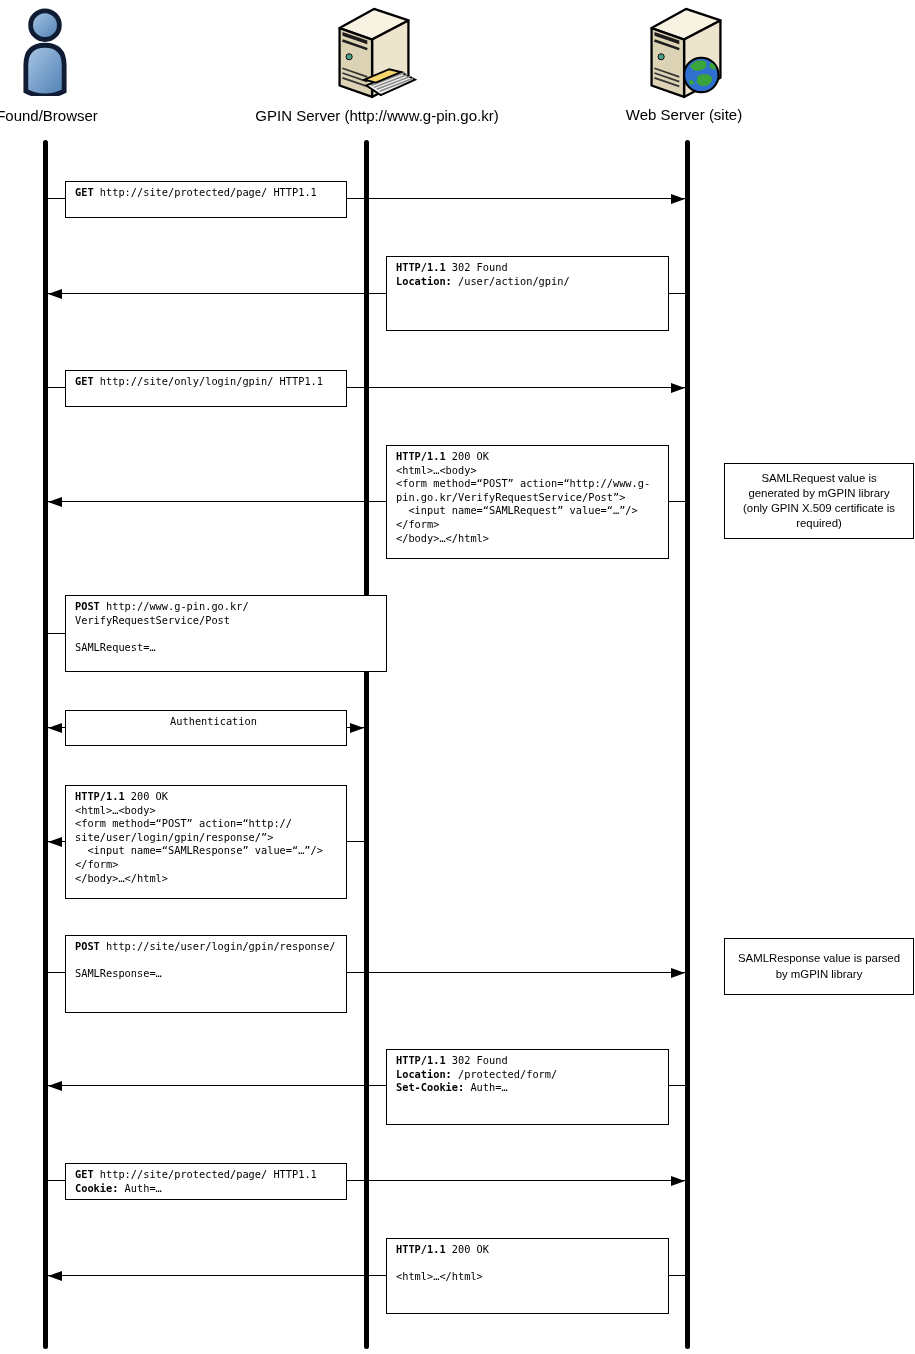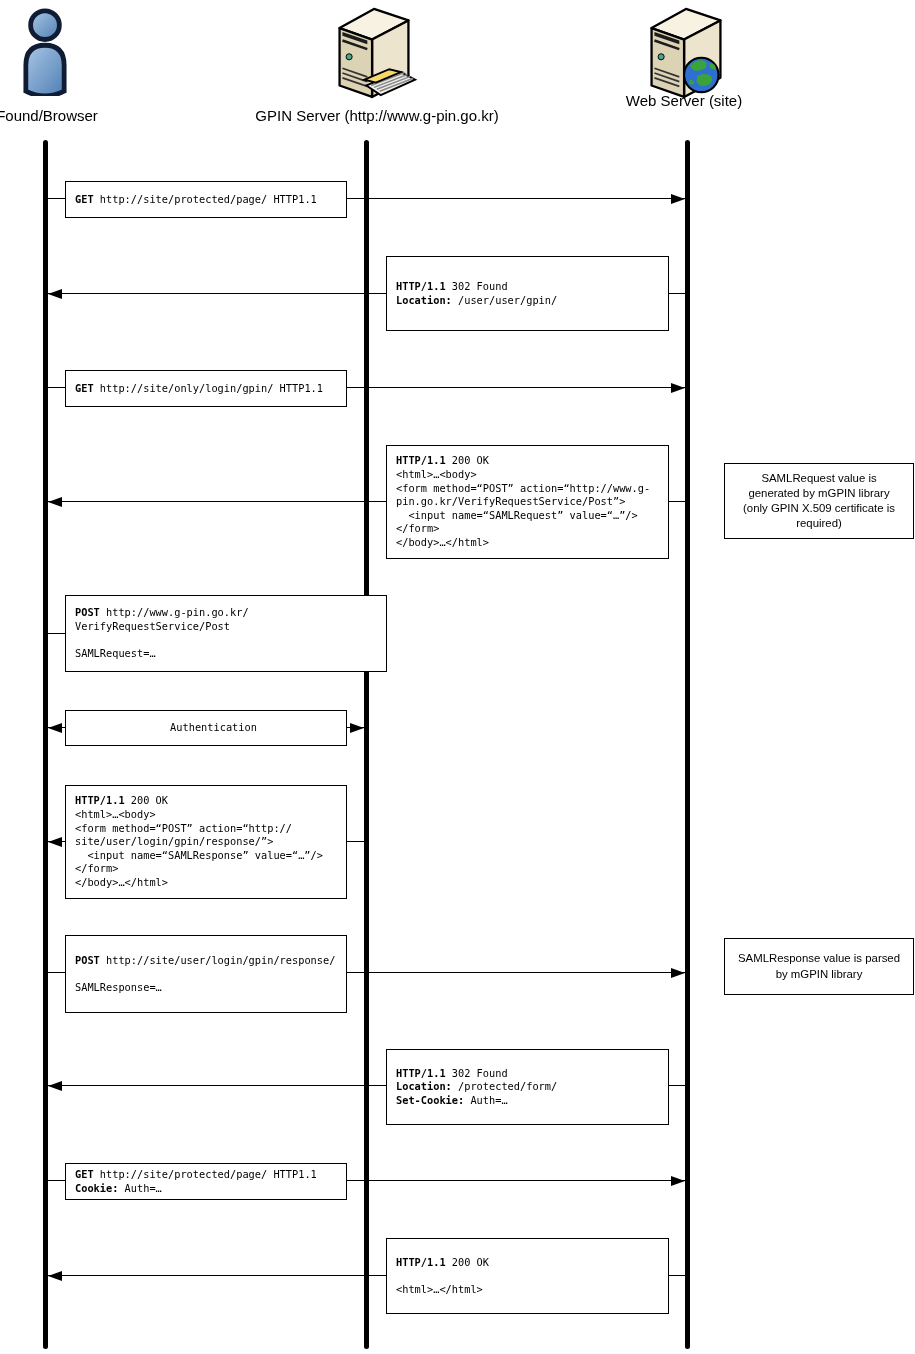--- a/index.html
+++ b/index.html
@@ -6,21 +6,21 @@
   html,body{background:#fff}
   #stage{position:relative;width:915px;height:1354px;background:#fff;
          font-family:"Liberation Sans",sans-serif;color:#000;overflow:hidden}
   .lifeline{position:absolute;width:5px;background:#000;border-radius:2.5px}
   .mline{position:absolute;height:1.4px;background:#000}
   .arrR{position:absolute;width:0;height:0;border-top:5px solid transparent;
         border-bottom:5px solid transparent;border-left:14px solid #000}
   .arrL{position:absolute;width:0;height:0;border-top:5px solid transparent;
         border-bottom:5px solid transparent;border-right:14px solid #000}
   .mbox{position:absolute;background:#fff;border:1.3px solid #000;
-        display:flex;flex-direction:column;justify-content:center;
+        display:flex;flex-direction:column;
         padding:4px 5px 4px 9px;
         font-family:"DejaVu Sans Mono","Liberation Mono",monospace;
         font-size:10.3px;line-height:13.6px}
   .mbox.center{align-items:center;padding-left:20px}
   .cl{white-space:pre;min-height:13.6px}
   .cl b{font-weight:bold}
   .note{position:absolute;background:#fff;border:1px solid #000;
         display:flex;align-items:center;justify-content:flex-end;text-align:center;
         font-size:11.4px;line-height:1.33;padding:4px 10px}
   .actor-label{position:absolute;transform:translateX(-50%);font-size:15px;white-space:nowrap}
@@ -75,21 +75,21 @@
     <line x1="13" y1="75" x2="39" y2="84" stroke="#333" stroke-width="1.8"></line>
     <line x1="13" y1="80" x2="39" y2="89" stroke="#333" stroke-width="1.8"></line>
     <g>
       <circle cx="62" cy="77" r="18" fill="#2f6fd0" stroke="#000" stroke-width="2.2"></circle>
       <path d="M50 68 Q56 60 64 62 Q70 64 66 70 Q60 74 54 72 Z" fill="#3aa33a"></path>
       <path d="M58 78 Q66 74 72 78 Q76 84 68 88 Q60 90 57 84 Z" fill="#3aa33a"></path>
       <path d="M72 64 Q78 66 77 71 Q73 72 70 68 Z" fill="#3aa33a"></path>
       <path d="M50 82 Q54 82 55 86 Q52 88 49 86 Z" fill="#3aa33a"></path>
     </g>
   </svg>
-  <div class="actor-label" style="left:684px;top:92px">Web Server (site)</div>
+  <div class="actor-label" style="left:684px;top:106px">Web Server (site)</div>
 
   <div class="lifeline" style="left:43px;top:140px;height:1209px"></div>
   <div class="lifeline" style="left:364px;top:140px;height:1209px"></div>
   <div class="lifeline" style="left:685px;top:140px;height:1209px"></div>
 
   <div class="mline" style="left:45px;top:198px;width:640px"></div>
   <div class="arrR" style="left:671px;top:194px"></div>
 
   <div class="mline" style="left:48px;top:293px;width:639px"></div>
   <div class="arrL" style="left:48px;top:289px"></div>
@@ -121,21 +121,21 @@
 
   <div class="mline" style="left:48px;top:1275px;width:639px"></div>
   <div class="arrL" style="left:48px;top:1271px"></div>
 
   <div class="mbox" style="left:65px;top:181px;width:282px;height:37px">
     <div class="cl"><b>GET</b><span> http://site/protected/page/ HTTP1.1</span></div>
   </div>
 
   <div class="mbox" style="left:386px;top:256px;width:283px;height:75px">
     <div class="cl"><b>HTTP/1.1</b><span> 302 Found</span></div>
-    <div class="cl"><b>Location:</b><span> /user/user/gpin/</span></div>
+    <div class="cl"><b>Location:</b><span> /user/action/gpin/</span></div>
   </div>
 
   <div class="mbox" style="left:65px;top:370px;width:282px;height:37px">
     <div class="cl"><b>GET</b><span> http://site/only/login/gpin/ HTTP1.1</span></div>
   </div>
 
   <div class="mbox" style="left:386px;top:445px;width:283px;height:114px">
     <div class="cl"><b>HTTP/1.1</b><span> 200 OK</span></div>
     <div class="cl"><b></b><span>&lt;html&gt;…&lt;body&gt;</span></div>
     <div class="cl"><b></b><span>&lt;form method=“POST” action=“http://www.g-</span></div>

